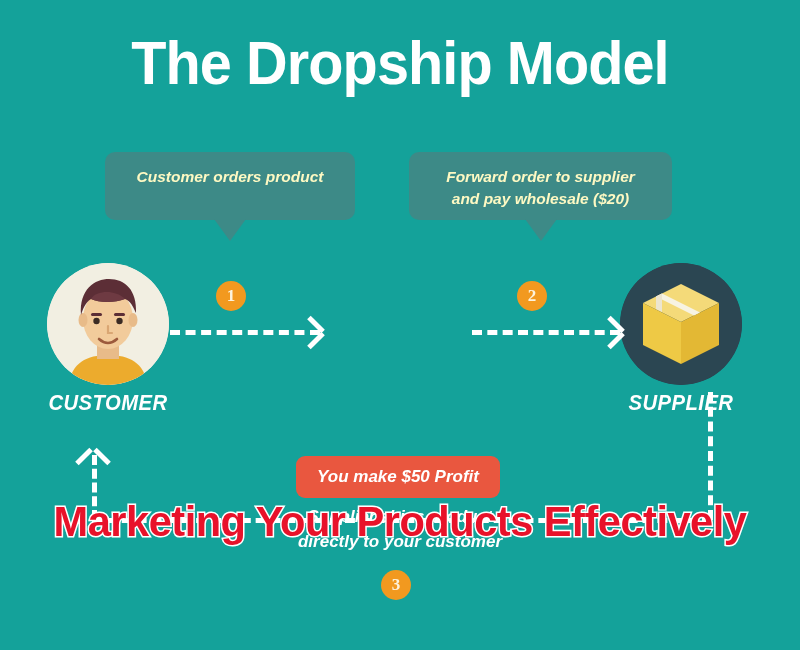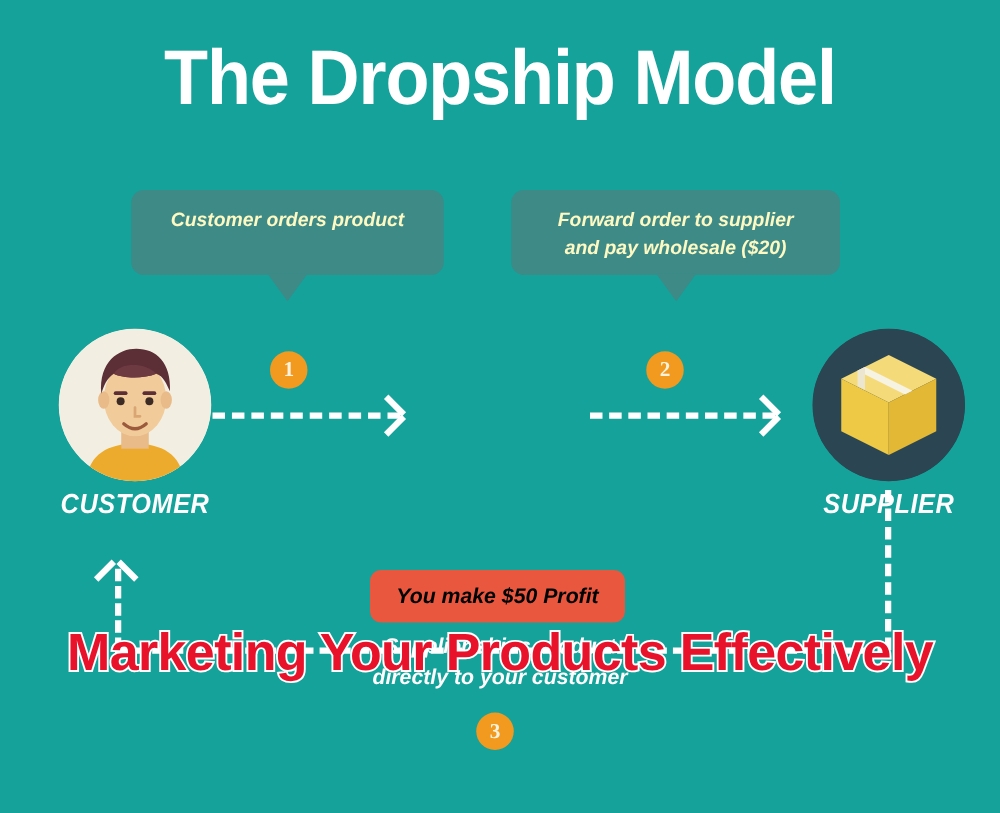--- a/index.html
+++ b/index.html
@@ -76,21 +76,21 @@
     width:122px;height:122px;border-radius:50%;
     background:#f2efe2;overflow:hidden;position:relative;
   }
   #customer .node-label{top:128px;}
 
   
   #store{left:340px;top:263px;width:120px;height:122px;}
   #store .node-label{top:118px;}
 
   
-  #supplier{left:650px;top:263px;width:122px;height:122px;}
+  #supplier{left:620px;top:263px;width:122px;height:122px;}
   .supplier-circle{
     width:122px;height:122px;border-radius:50%;
     background:#2b4652;position:relative;overflow:hidden;
   }
   #supplier .node-label{top:128px;}
 
   
   .badge{
     position:absolute;
     width:30px;height:30px;border-radius:50%;
@@ -134,21 +134,21 @@
   
   #head3{left:92px;top:452px;}
   #head3 .a{transform:rotate(-45deg);left:-18px;top:2px;}
   #head3 .b{transform:rotate(45deg);left:0px;top:2px;}
 
   
   #profit{
     position:absolute;left:296px;top:456px;width:204px;height:42px;
     background:#e9573f;border-radius:9px;
     display:flex;align-items:center;justify-content:center;
-    color:#000000;font-size:17px;font-weight:bold;font-style:italic;
+    color:#ffffff;font-size:17px;font-weight:bold;font-style:italic;
   }
 
   
   #caption{
     position:absolute;left:0;top:505px;width:800px;text-align:center;
     color:#ffffff;font-size:17px;font-weight:bold;font-style:italic;
     line-height:1.45;
   }
 
   

